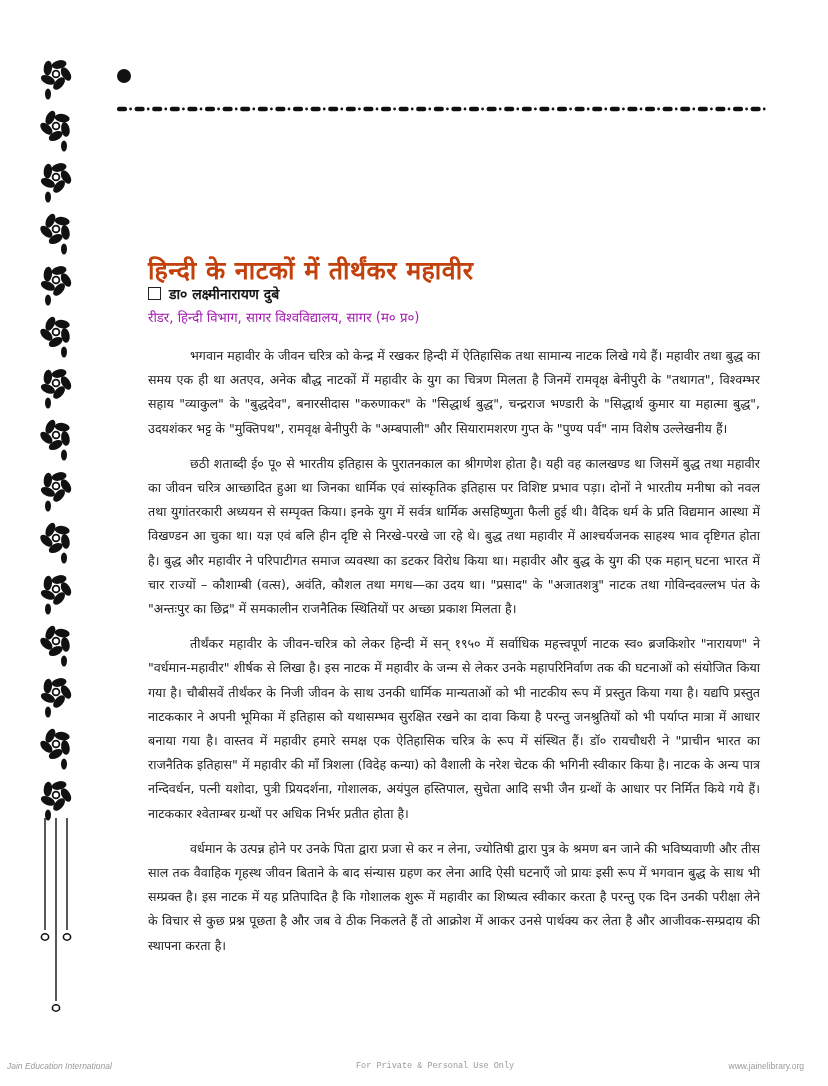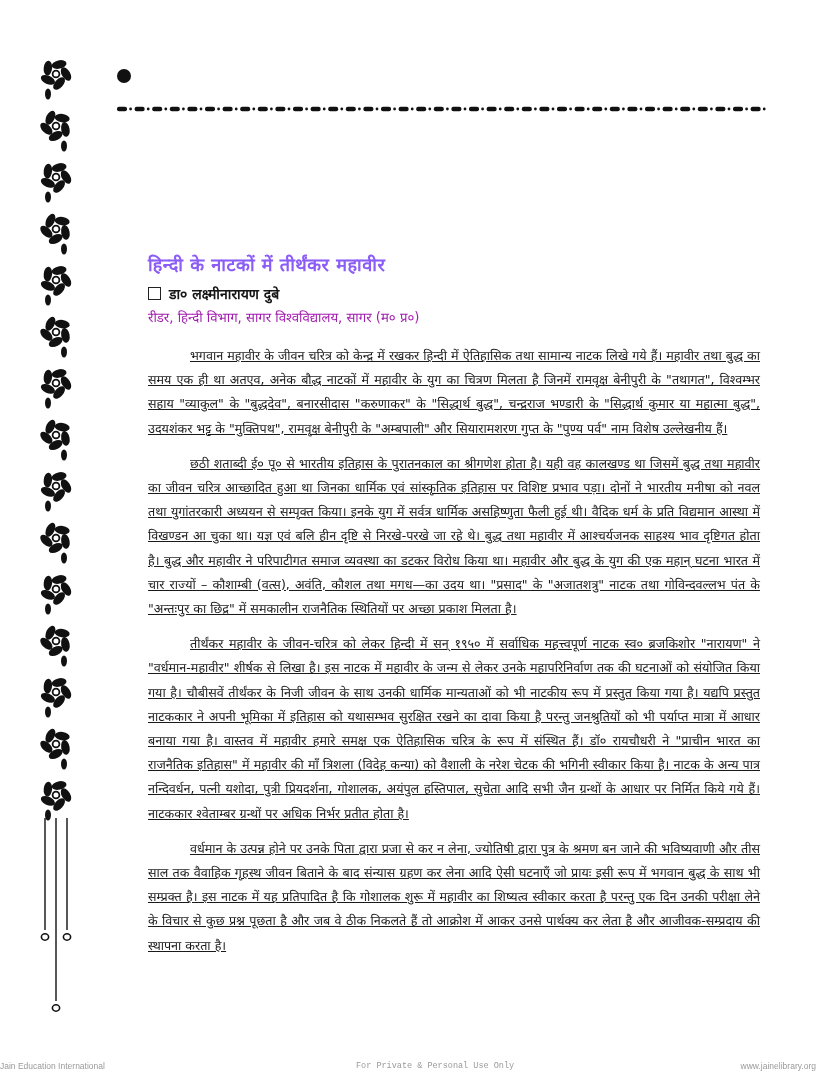--- a/index.html
+++ b/index.html
@@ -6,32 +6,32 @@
   body {
     width: 828px; height: 1086px; background: #ffffff; position: relative; overflow: hidden;
     font-family: "DejaVu Sans", "Liberation Sans", sans-serif; color: #151515;
   }
   .border-ornament { position: absolute; left: 38px; top: 52px; width: 36px; height: 780px; }
   .rosette { position: absolute; left: 0; width: 36px; height: 50px; }
   .stems { position: absolute; left: 38px; top: 818px; width: 36px; height: 210px; }
   .bullet { position: absolute; left: 117px; top: 69px; width: 14px; height: 14px; border-radius: 50%; background: #111; }
   .rule { position: absolute; left: 117px; top: 106px; width: 653px; height: 6px; }
   .title {
-    position: absolute; left: 148px; top: 252px; font-size: 18px; font-weight: bold;
-    font-family: "DejaVu Sans", sans-serif; letter-spacing: 0.5px; color: #8b5cf6;
+    position: absolute; left: 148px; top: 252px; font-size: 25px; font-weight: bold;
+    font-family: "DejaVu Sans", sans-serif; letter-spacing: 0.5px; color: #c2410c;
   }
   .author { position: absolute; left: 148px; top: 284px; font-size: 14px; font-weight: bold; display: flex; align-items: center; }
   .author .box { width: 11px; height: 11px; border: 1.4px solid #222; margin-right: 8px; }
   .affil { position: absolute; left: 148px; top: 308px; font-size: 13.2px; color: #a21caf; }
-  .body-text { position: absolute; left: 148px; top: 344px; width: 612px; font-size: 12.6px; line-height: 24.2px; text-align: justify; color: #1a1a1a; text-decoration: underline; }
+  .body-text { position: absolute; left: 148px; top: 344px; width: 612px; font-size: 12.6px; line-height: 24.2px; text-align: justify; color: #1a1a1a; }
   .body-text p { margin: 0 0 11px 0; text-indent: 42px; }
   .footer { position: absolute; top: 1061px; font-family: "Liberation Sans", sans-serif; font-size: 8.5px; color: #9a9a9a; }
-  .footer.left { left: 0; }
+  .footer.left { left: 7px; font-style: italic; }
   .footer.center { left: 356px; font-family: Liberation Mono, monospace; }
-  .footer.right { right: 12px; padding-left: 48px; }
+  .footer.right { right: 24px; padding-left: 48px; }
 </style>
 </head>
 <body>
 
 <div class="border-ornament" id="ornament">
     <svg class="rosette" viewBox="0 0 36 50" style="top: 0px;">
       <ellipse cx="28.0" cy="22.0" rx="7.5" ry="4.2" transform="rotate(60 28.0 22.0)" fill="#111"></ellipse>
       <ellipse cx="21.1" cy="31.5" rx="7.5" ry="4.2" transform="rotate(132 21.1 31.5)" fill="#111"></ellipse>
       <ellipse cx="9.9" cy="27.9" rx="7.5" ry="4.2" transform="rotate(204 9.9 27.9)" fill="#111"></ellipse>
       <ellipse cx="9.9" cy="16.1" rx="7.5" ry="4.2" transform="rotate(276 9.9 16.1)" fill="#111"></ellipse>

